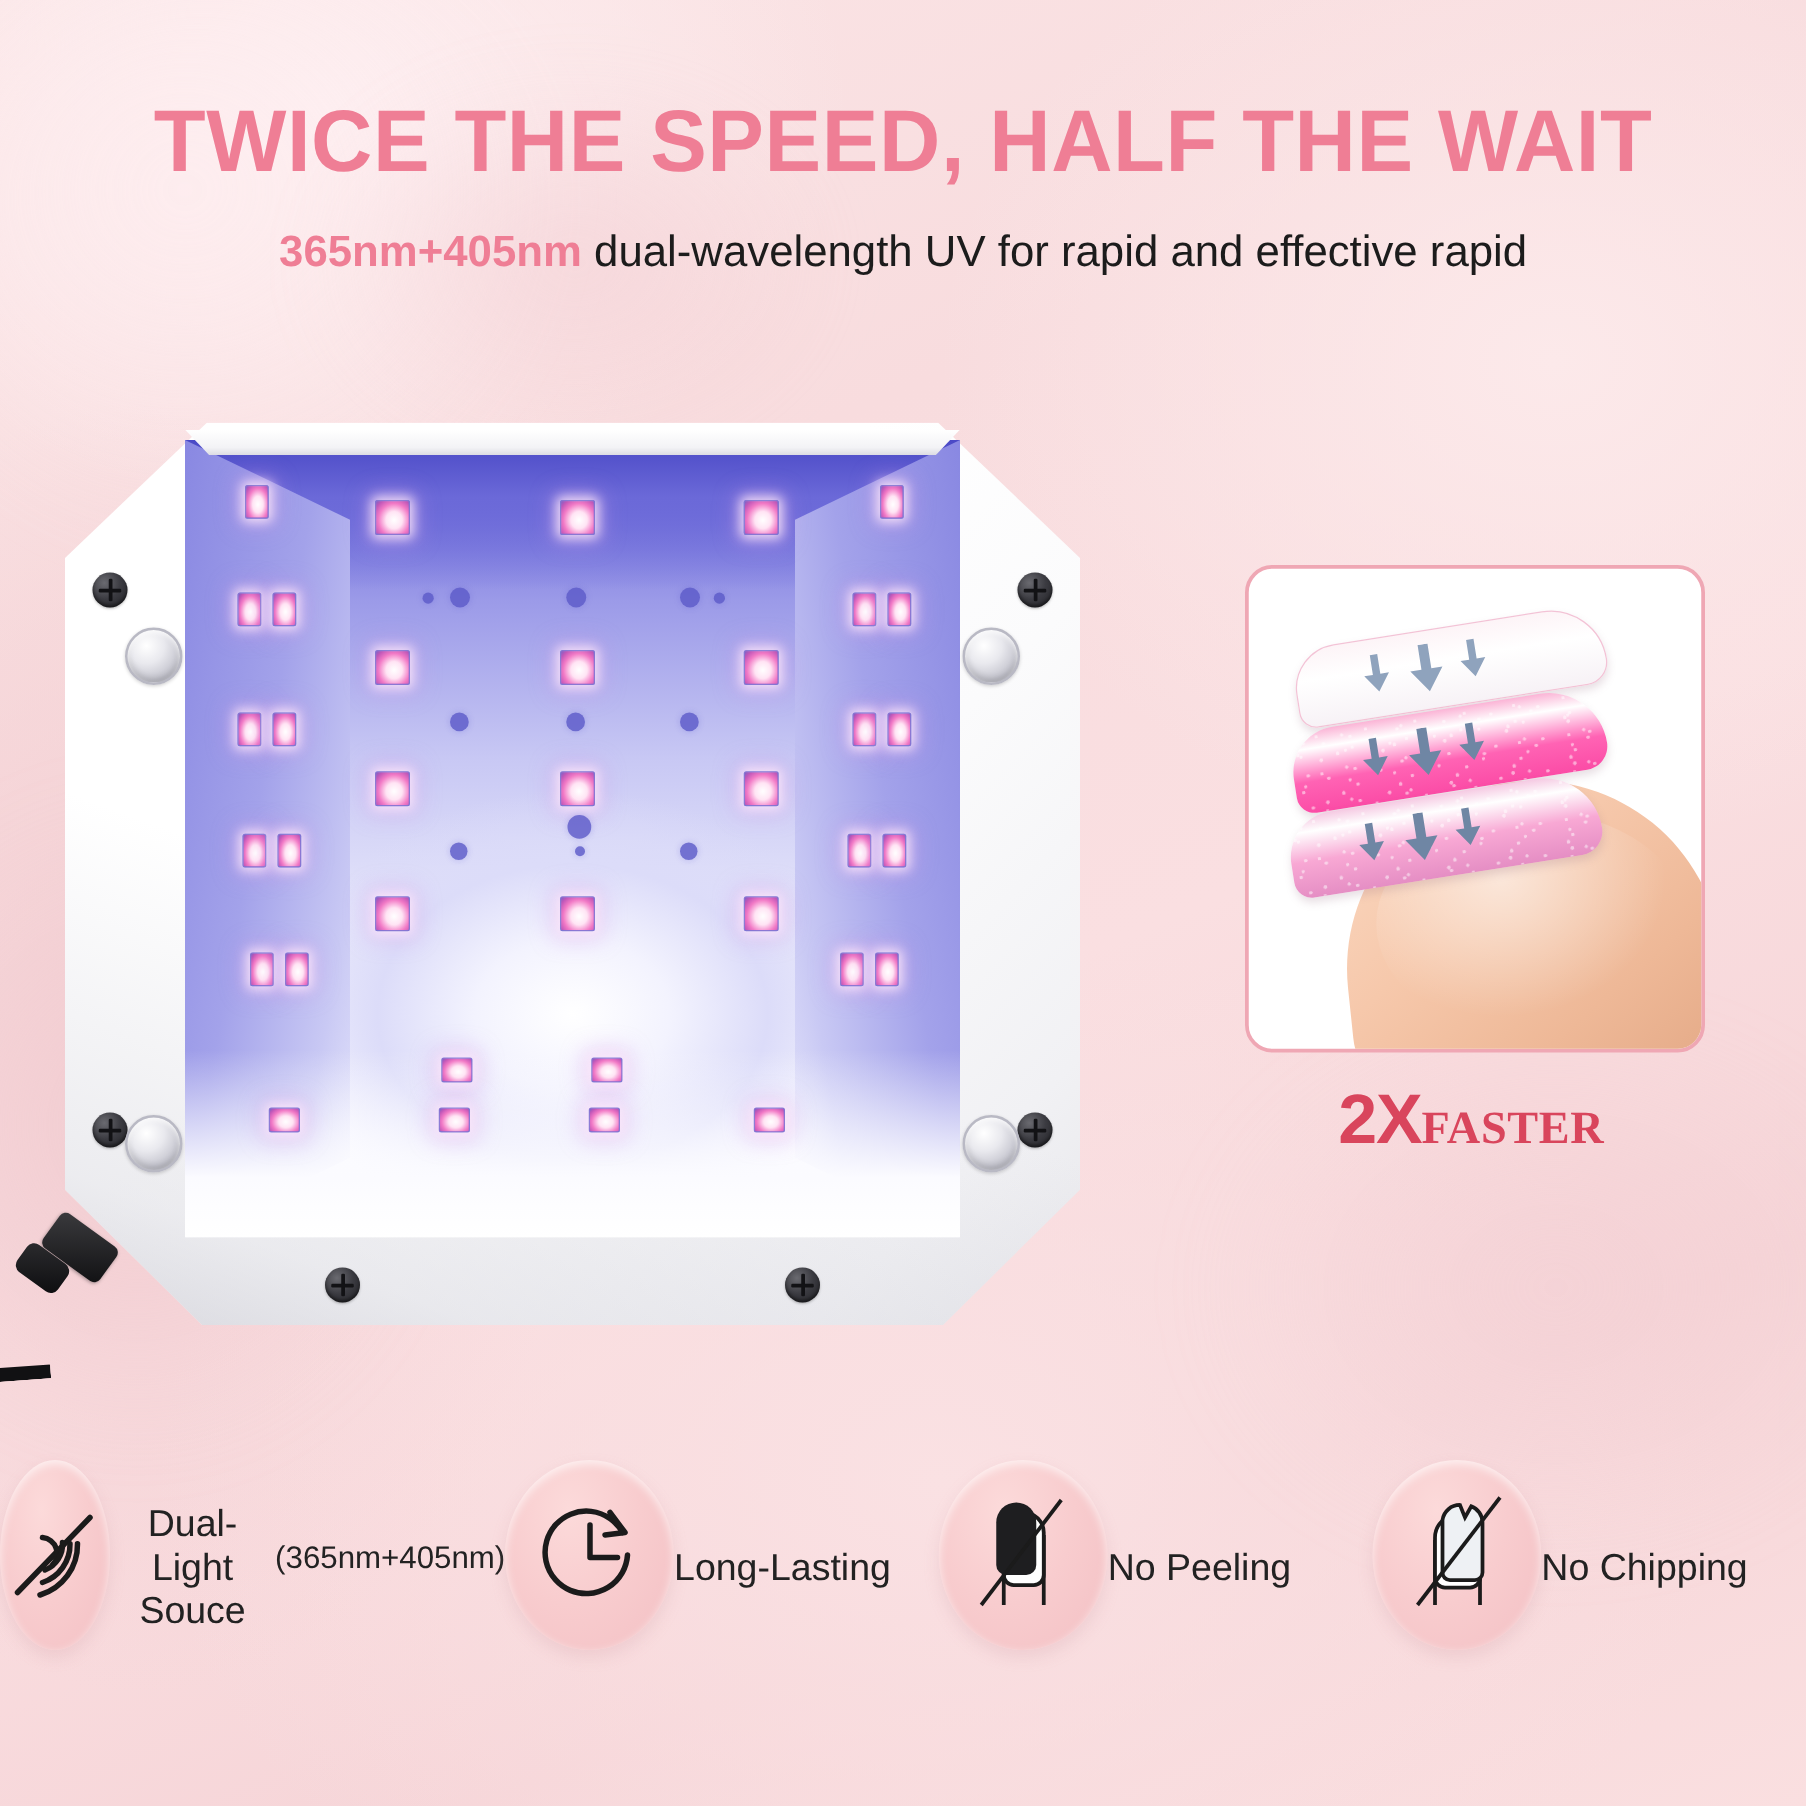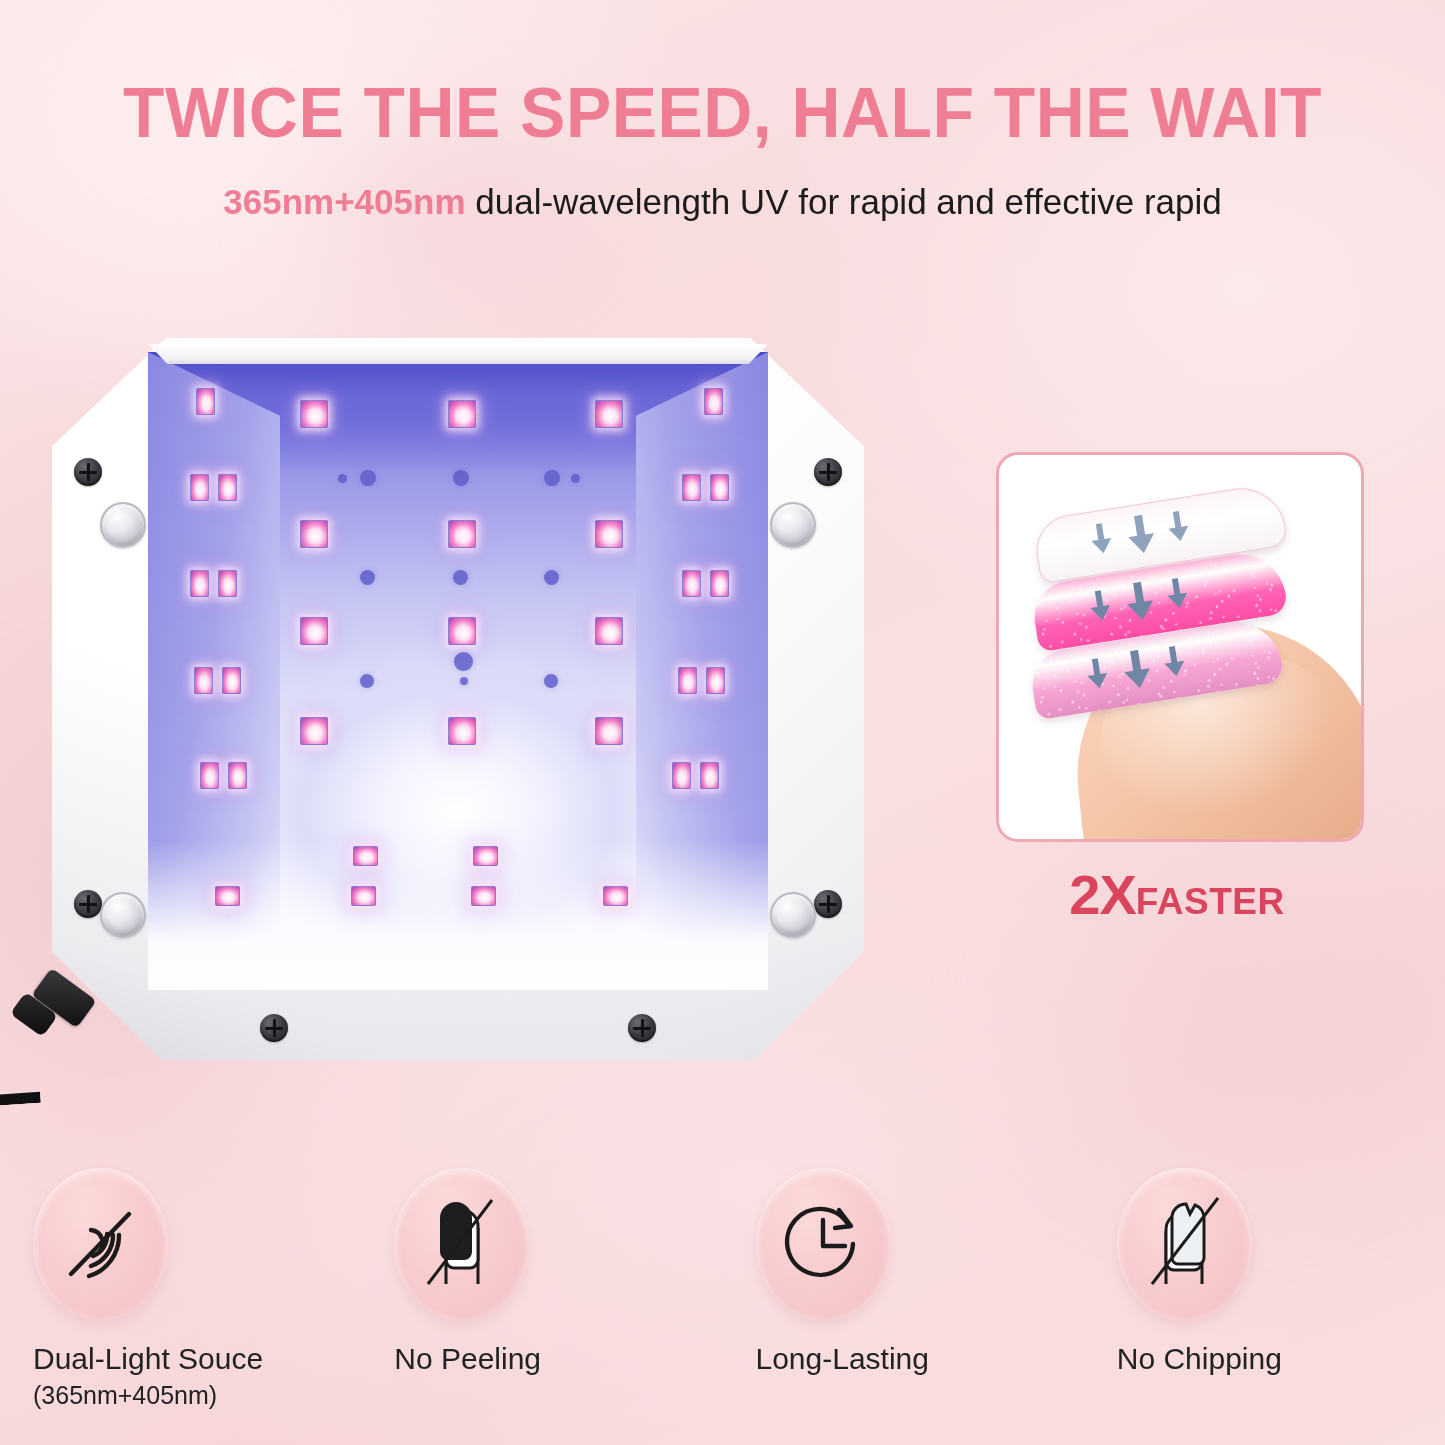--- a/index.html
+++ b/index.html
@@ -138,25 +138,25 @@
       radial-gradient(circle at 82% 68%,#fff 0 1.3px,transparent 1.7px),
       radial-gradient(circle at 23% 84%,#fff 0 1.1px,transparent 1.5px),
       radial-gradient(circle at 57% 20%,#fff 0 1.1px,transparent 1.5px),
       radial-gradient(circle at 90% 30%,#fff 0 1.1px,transparent 1.5px);
     background-size:44px 30px,38px 26px,50px 34px,42px 28px,46px 32px,36px 24px,40px 30px,48px 26px;}
   .arws{position:absolute;top:50%;left:42%;transform:translate(-50%,-52%);}
   
   #faster{position:absolute;left:996px;top:862px;width:362px;text-align:center;
     color:#d9455c;white-space:nowrap;}
   #faster .big{font-size:56px;font-weight:bold;letter-spacing:-1px;}
-  #faster .small{font-size:37px;font-weight:bold;letter-spacing:.5px;}
+  #faster .small{font-size:37px;font-weight:bold;letter-spacing:.5px;font-family:Liberation Serif, serif;}
 
   
   #features{position:absolute;left:0;right:0;top:1168px;display:flex;}
-  .feat{flex:1;display:flex;flex-direction:column;align-items:flex-start;margin-left:33px;}
+  .feat{flex:1;display:flex;flex-direction:row;align-items:center;}
   .bubble{width:135px;height:152px;border-radius:50%;
     background:radial-gradient(ellipse at 38% 26%,#fcdada 0%,#f8ccce 48%,#f3c0c4 100%);
     box-shadow:0 6px 12px rgba(205,150,160,.22),inset 0 3px 8px rgba(255,255,255,.7);
     display:flex;align-items:center;justify-content:center;}
   .flabel{margin-top:22px;font-size:30px;color:#222;line-height:1.15;text-align:center;}
   .fsub{margin-top:4px;font-size:25px;color:#222;text-align:center;}
 </style>
 </head>
 <body>
 
@@ -317,42 +317,42 @@
             <path d="M32 76 a42 42 0 0 0 30 -41"></path>
           </g>
         </svg>
       </div>
       <div class="flabel">Dual-Light Souce</div>
       <div class="fsub">(365nm+405nm)</div>
     </div>
 
     <div class="feat">
       <div class="bubble">
-        <svg width="92" height="104" viewBox="0 0 92 104">
-          <path d="M30 36 v56 M62 36 v56" stroke="#1b1b1b" stroke-width="3" fill="none"></path>
-          <path d="M30 34 a16 16 0 0 1 32 0 v34 a8 8 0 0 1 -8 8 h-16 a8 8 0 0 1 -8 -8z" fill="#ffffff" stroke="#1b1b1b" stroke-width="3"></path>
-          <path d="M24 26 a16 16 0 0 1 32 0 v34 a8 8 0 0 1 -8 8 h-16 a8 8 0 0 1 -8 -8z" fill="#1e1e20"></path>
-          <path d="M12 92 L76 8" stroke="#1b1b1b" stroke-width="3" fill="none"></path>
-        </svg>
-      </div>
-      <div class="flabel">No Peeling</div>
-      <div class="fsub"></div>
-    </div>
-
-    <div class="feat">
-      <div class="bubble">
         <svg width="88" height="88" viewBox="0 0 88 88">
           <g fill="none" stroke="#1b1b1b" stroke-width="4.4" stroke-linecap="round" stroke-linejoin="round">
             <path d="M70 26 a33 33 0 1 0 4 18"></path>
             <path d="M60 10 L72 26 L56 28"></path>
             <path d="M44 20 L44 46 L66 46"></path>
           </g>
         </svg>
       </div>
       <div class="flabel">Long-Lasting</div>
+      <div class="fsub"></div>
+    </div>
+
+    <div class="feat">
+      <div class="bubble">
+        <svg width="92" height="104" viewBox="0 0 92 104">
+          <path d="M30 36 v56 M62 36 v56" stroke="#1b1b1b" stroke-width="3" fill="none"></path>
+          <path d="M30 34 a16 16 0 0 1 32 0 v34 a8 8 0 0 1 -8 8 h-16 a8 8 0 0 1 -8 -8z" fill="#ffffff" stroke="#1b1b1b" stroke-width="3"></path>
+          <path d="M24 26 a16 16 0 0 1 32 0 v34 a8 8 0 0 1 -8 8 h-16 a8 8 0 0 1 -8 -8z" fill="#1e1e20"></path>
+          <path d="M12 92 L76 8" stroke="#1b1b1b" stroke-width="3" fill="none"></path>
+        </svg>
+      </div>
+      <div class="flabel">No Peeling</div>
       <div class="fsub"></div>
     </div>
 
     <div class="feat">
       <div class="bubble">
         <svg width="92" height="104" viewBox="0 0 92 104">
           <path d="M28 40 v52 M64 40 v52" stroke="#1b1b1b" stroke-width="3" fill="none"></path>
           <path d="M28 38 a18 18 0 0 1 36 0 v32 a8 8 0 0 1 -8 8 h-20 a8 8 0 0 1 -8 -8z" fill="#ffffff" stroke="#1b1b1b" stroke-width="3"></path>
           <path d="M34 24 a14 14 0 0 1 14 -12 l4 10 5 -9 a14 14 0 0 1 9 13 v40 a6 6 0 0 1 -6 6 h-20 a6 6 0 0 1 -6 -6z" fill="#eef1f4" stroke="#1b1b1b" stroke-width="3"></path>
           <path d="M14 92 L80 6" stroke="#1b1b1b" stroke-width="3" fill="none"></path>

